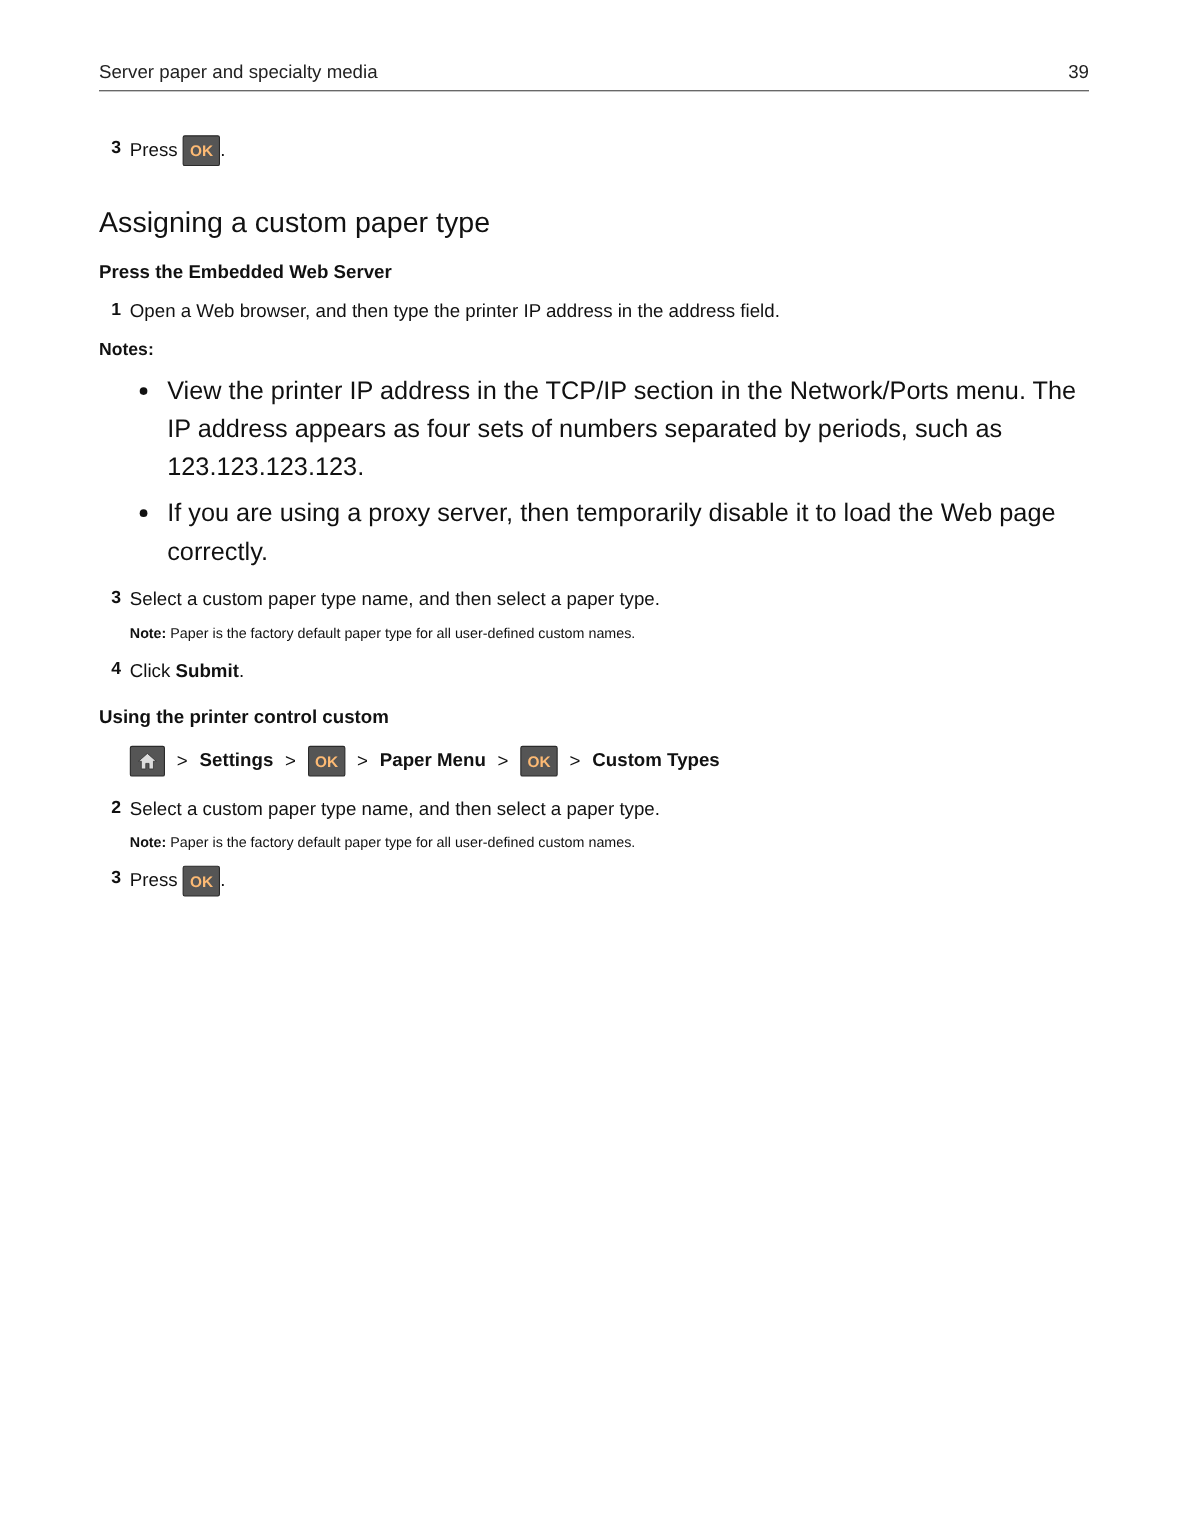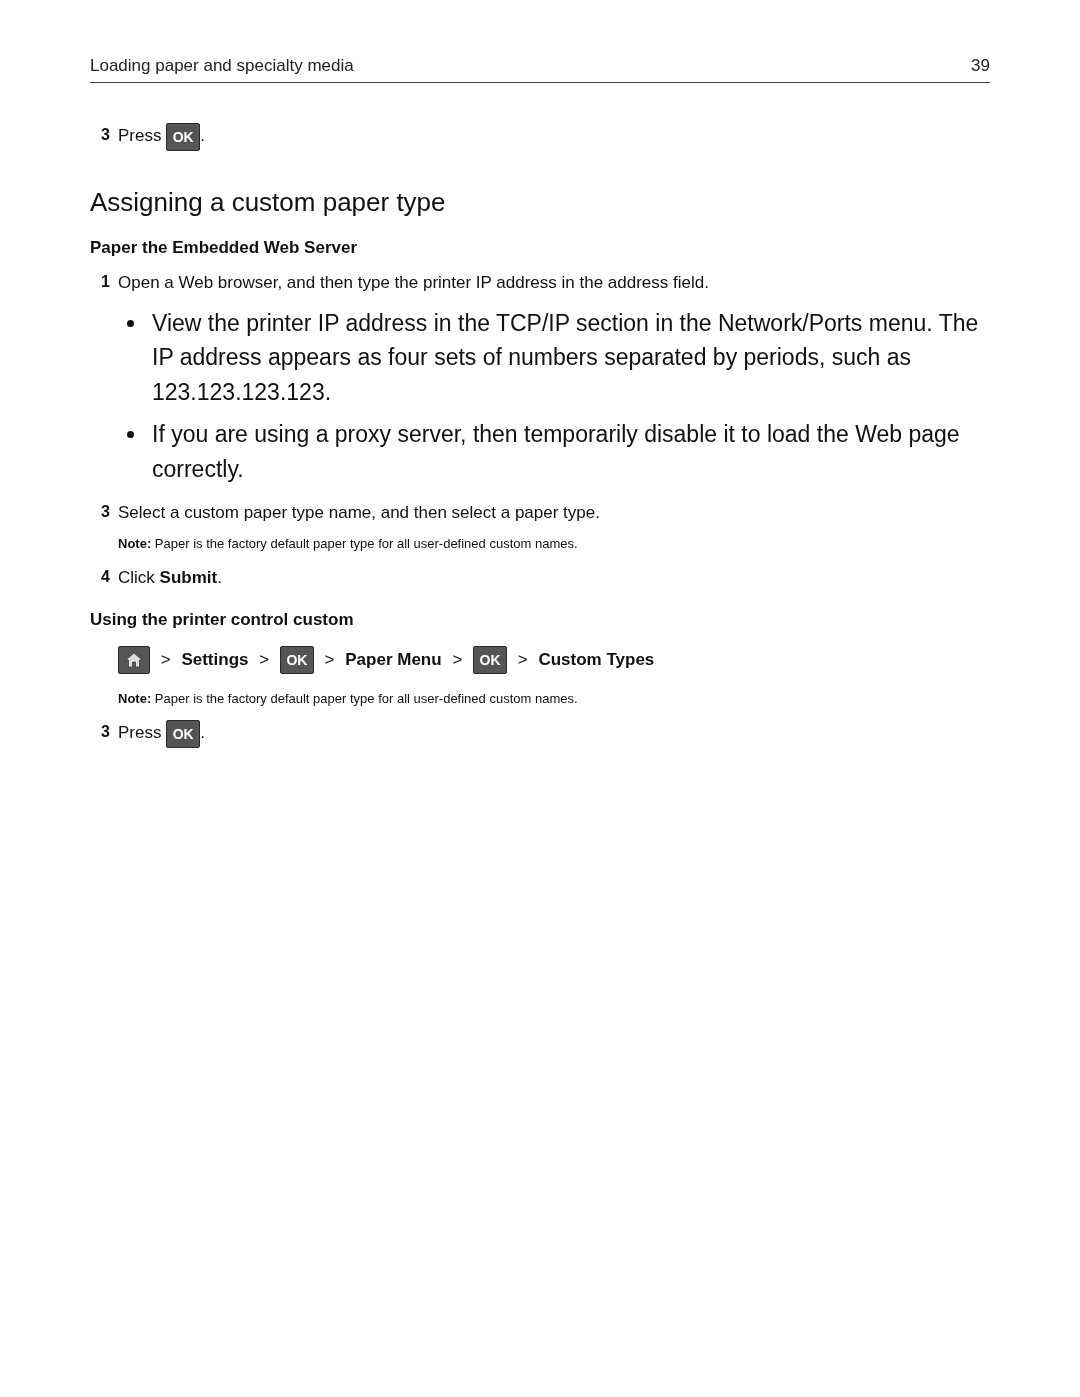--- a/index.html
+++ b/index.html
@@ -43,21 +43,21 @@
     text-indent: -28px;
   }
   .step .text {
     display: inline;
   }
   .ok-btn {
     display: inline-block;
     width: 32px;
     height: 26px;
     background: #555;
-    color: #ffffff;
+    color: #fdba74;
     font-weight: 700;
     font-size: 14px;
     text-align: center;
     line-height: 26px;
     border: 1px solid #2a2a2a;
     border-radius: 2px;
     vertical-align: middle;
     font-family: Arial, sans-serif;
     text-indent: 0;
   }
@@ -119,37 +119,38 @@
   .nav-path > * { vertical-align: middle; }
   .nav-path .sep { margin: 0 6px; }
   b { font-weight: 700; }
 </style>
 </head>
 <body>
 
 <div class="page">
 
   <div class="header-row">
-    <span>Loading paper and specialty media</span>
+    <span>Server paper and specialty media</span>
     <span>39</span>
   </div>
 
   <div class="step">
     <span class="num-col">3</span><span class="text">Press </span><span class="ok-btn">OK</span><span>.</span>
   </div>
 
 
   <h2 class="section">Assigning a custom paper type</h2>
 
-  <h3 class="subsection">Paper the Embedded Web Server</h3>
+  <h3 class="subsection">Press the Embedded Web Server</h3>
 
   <div class="step">
     <span class="num-col">1</span><span>Open a Web browser, and then type the printer IP address in the address field.</span>
   </div>
 
+  <div class="indent-1 notes-label">Notes:</div>
 
   <ul class="bullets">
     <li>View the printer IP address in the TCP/IP section in the Network/Ports menu. The IP address appears as four sets of numbers separated by periods, such as 123.123.123.123.</li>
     <li>If you are using a proxy server, then temporarily disable it to load the Web page correctly.</li>
   </ul>
 
 
   <div class="step">
     <span class="num-col">3</span><span>Select a custom paper type name, and then select a paper type.</span>
   </div>
@@ -176,20 +177,23 @@
     <span class="sep">&gt;</span>
     <span class="ok-btn">OK</span>
     <span class="sep">&gt;</span>
     <b>Paper Menu</b>
     <span class="sep">&gt;</span>
     <span class="ok-btn">OK</span>
     <span class="sep">&gt;</span>
     <b>Custom Types</b>
   </div>
 
+  <div class="step">
+    <span class="num-col">2</span><span>Select a custom paper type name, and then select a paper type.</span>
+  </div>
 
   <div class="inline-note">
     <b>Note: </b><span>Paper is the factory default paper type for all user-defined custom names.</span>
   </div>
 
   <div class="step">
     <span class="num-col">3</span><span>Press </span><span class="ok-btn">OK</span><span>.</span>
   </div>
 
 </div>

